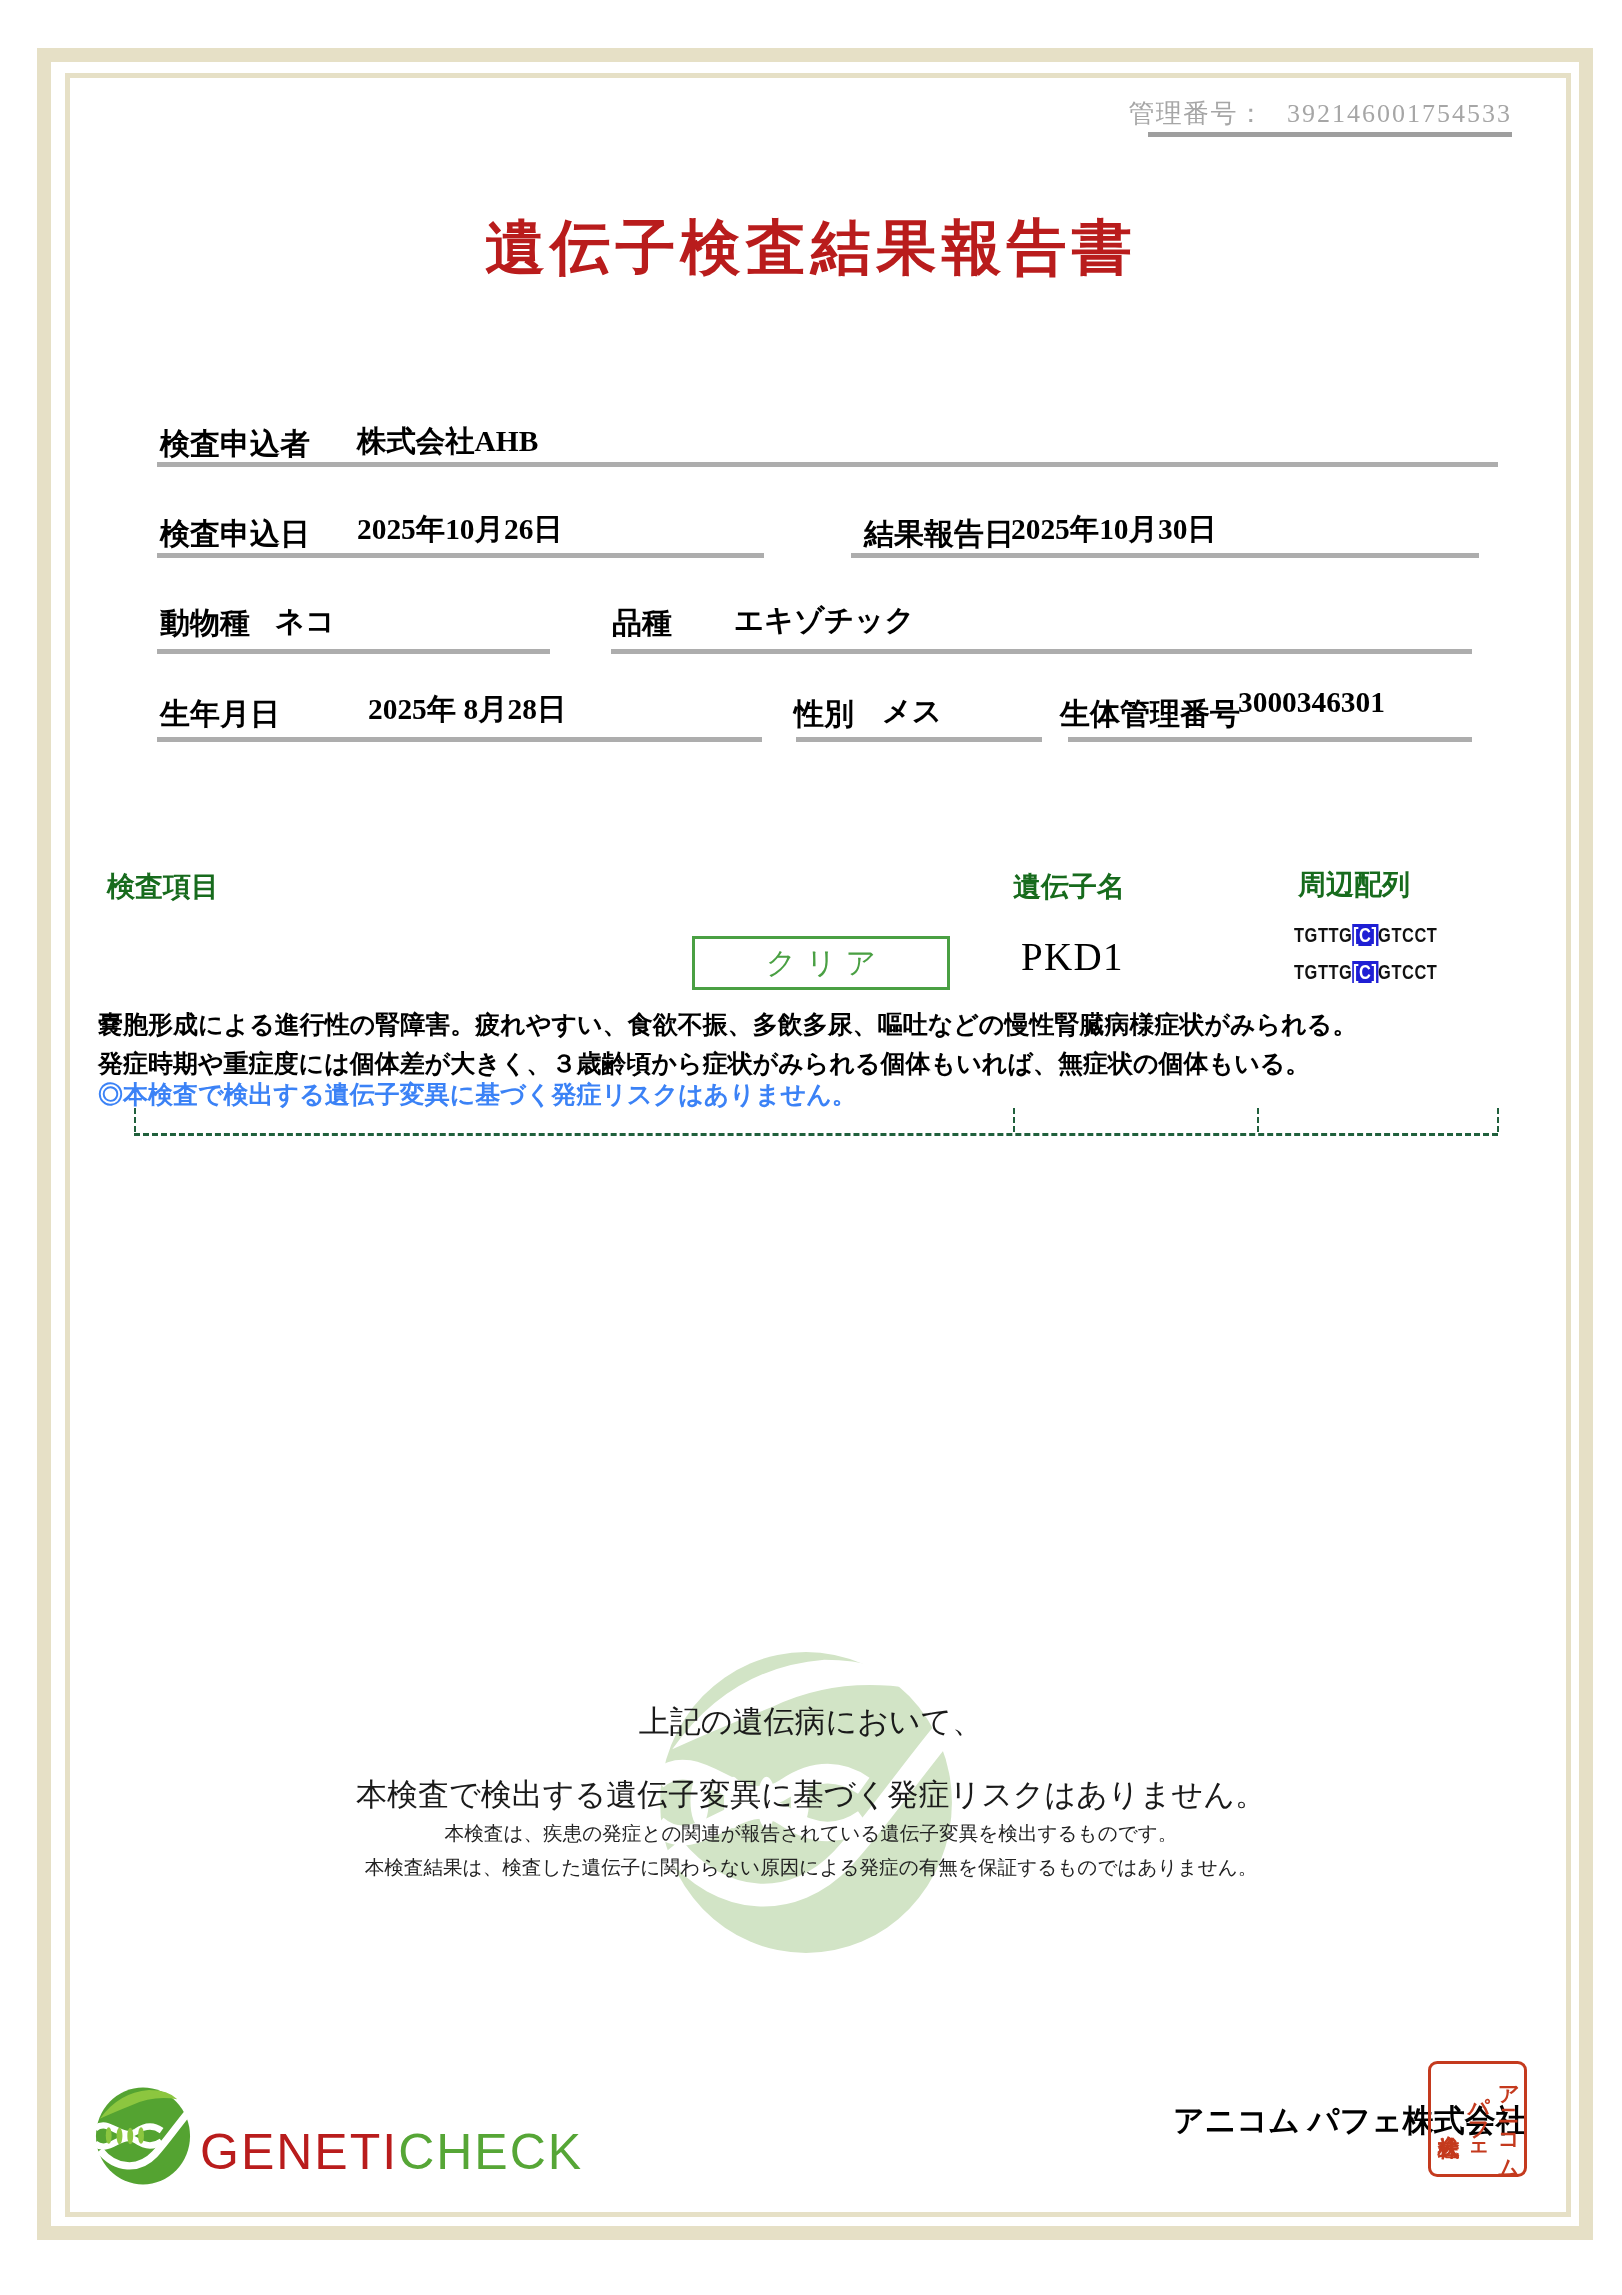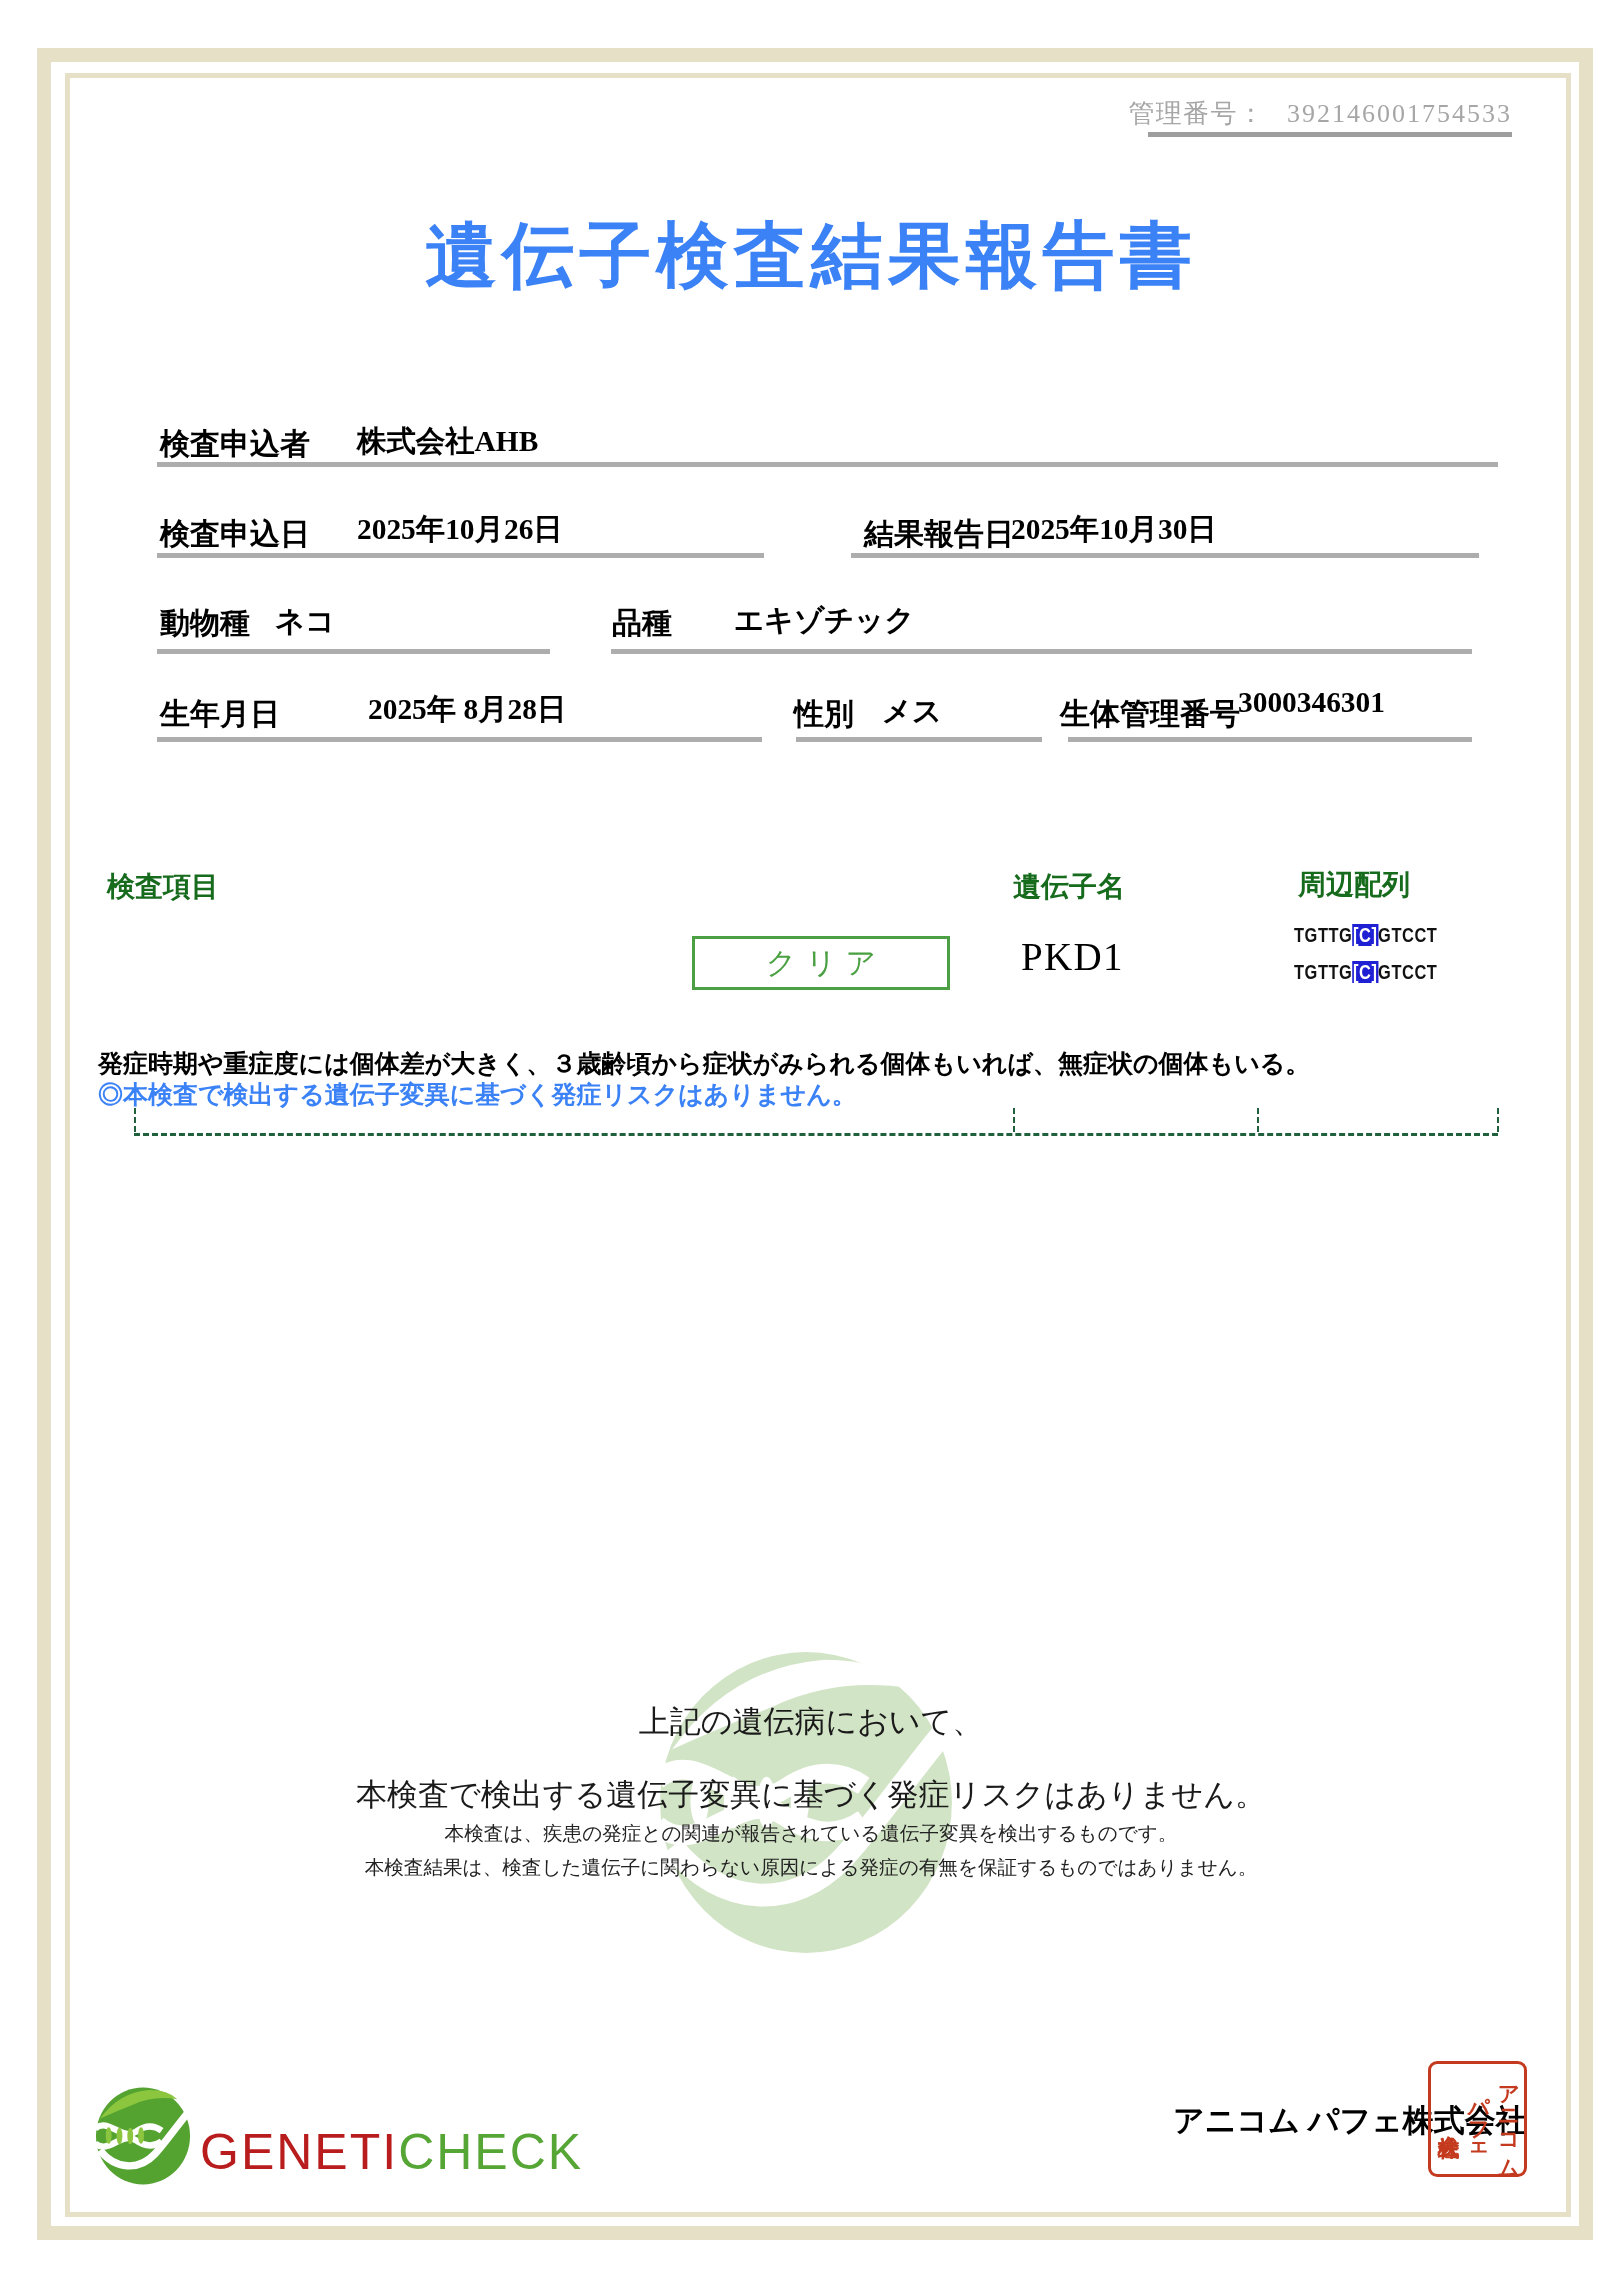--- a/index.html
+++ b/index.html
@@ -9,21 +9,21 @@
   
   .frame-outer{position:absolute;left:37px;top:48px;right:29.4px;bottom:55px;border:14.4px solid #e6e0c6;}
   .frame-inner{position:absolute;left:65px;top:73px;right:51px;bottom:78px;border:5.9px solid #e6e0c6;}
 
   
   .mgmt{position:absolute;top:96px;right:110px;color:#a6a6a6;font-size:26px;letter-spacing:1.3px;white-space:nowrap;}
   .mgmt .num{margin-left:22px;letter-spacing:2px;}
   .mgmt-line{position:absolute;top:132px;right:110px;width:364px;height:4.6px;background:#9e9e9e;}
 
   
-  .title{position:absolute;left:0;right:0;top:208px;text-align:center;font-size:72px;font-weight:bold;letter-spacing:5.2px;color:#3b82f6;margin:0;}
+  .title{position:absolute;left:0;right:0;top:208px;text-align:center;font-size:60px;font-weight:bold;letter-spacing:5.2px;color:#b91c1c;margin:0;}
 
   
   .lbl{position:absolute;font-size:30px;font-weight:bold;color:#000;white-space:nowrap;}
   .val{position:absolute;font-size:29.4px;font-weight:bold;color:#000;white-space:nowrap;}
   .uline{position:absolute;height:4.6px;background:#adadad;}
 
   .f-applicant-l{left:160px;top:424px;}
   .f-applicant-v{left:357px;top:422px;}
   .ul-1{left:157px;top:462px;width:1341px;}
 
@@ -162,20 +162,21 @@
   <div class="green-h h-seq">周辺配列</div>
 
   <div class="result-box">
     <span>クリア</span>
   </div>
   <div class="gene-name">PKD1</div>
 
   <div class="seq seq-1"><span>TGTTG</span><span class="variant">[C]</span><span>GTCCT</span></div>
   <div class="seq seq-2"><span>TGTTG</span><span class="variant">[C]</span><span>GTCCT</span></div>
 
+  <div class="desc desc-1">嚢胞形成による進行性の腎障害。疲れやすい、食欲不振、多飲多尿、嘔吐などの慢性腎臓病様症状がみられる。</div>
   <div class="desc desc-2">発症時期や重症度には個体差が大きく、３歳齢頃から症状がみられる個体もいれば、無症状の個体もいる。</div>
   <div class="desc desc-3">◎本検査で検出する遺伝子変異に基づく発症リスクはありません。</div>
 
   <div class="dash-h"></div>
   <div class="dash-v dv-1"></div>
   <div class="dash-v dv-2"></div>
   <div class="dash-v dv-3"></div>
   <div class="dash-v dv-4"></div>
 
   <svg class="watermark wm" viewBox="0 0 200 200">

